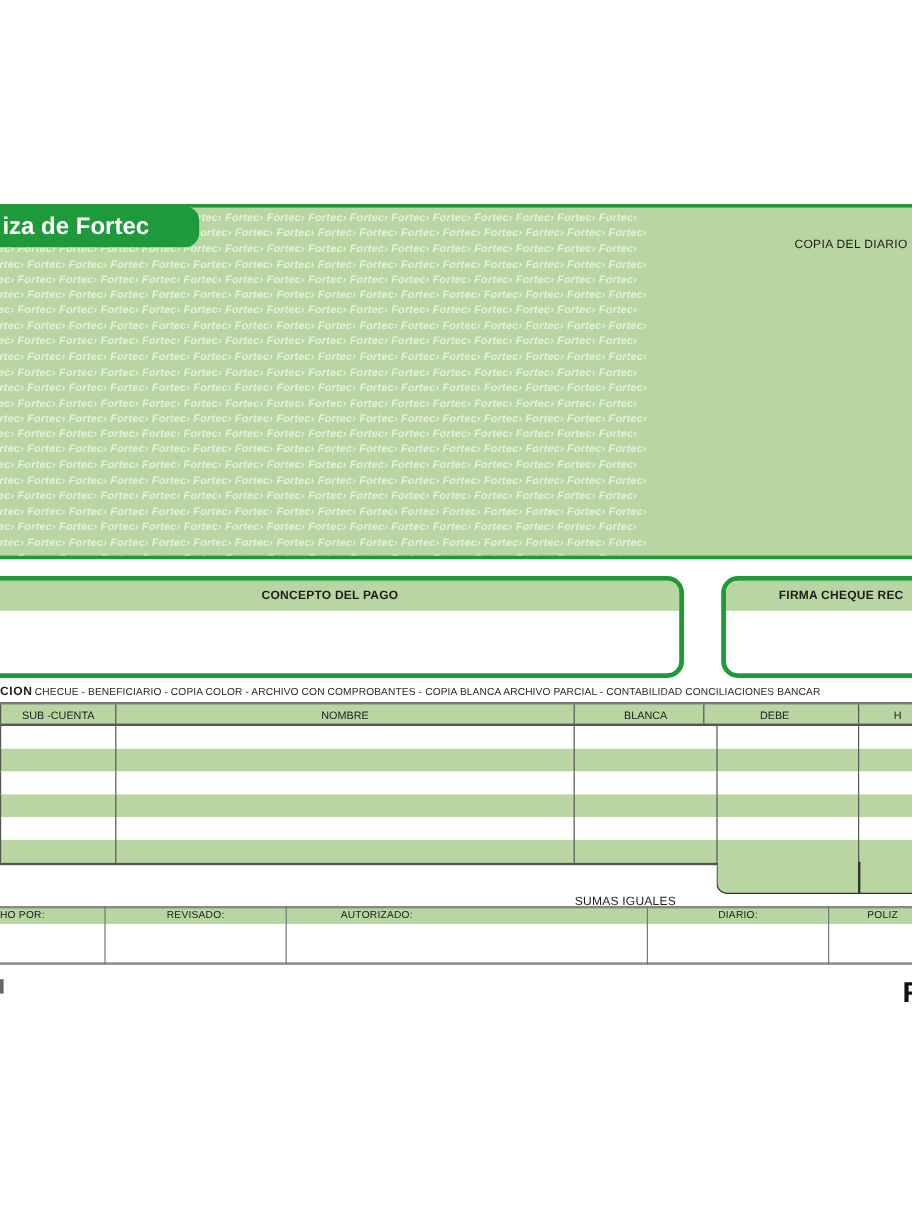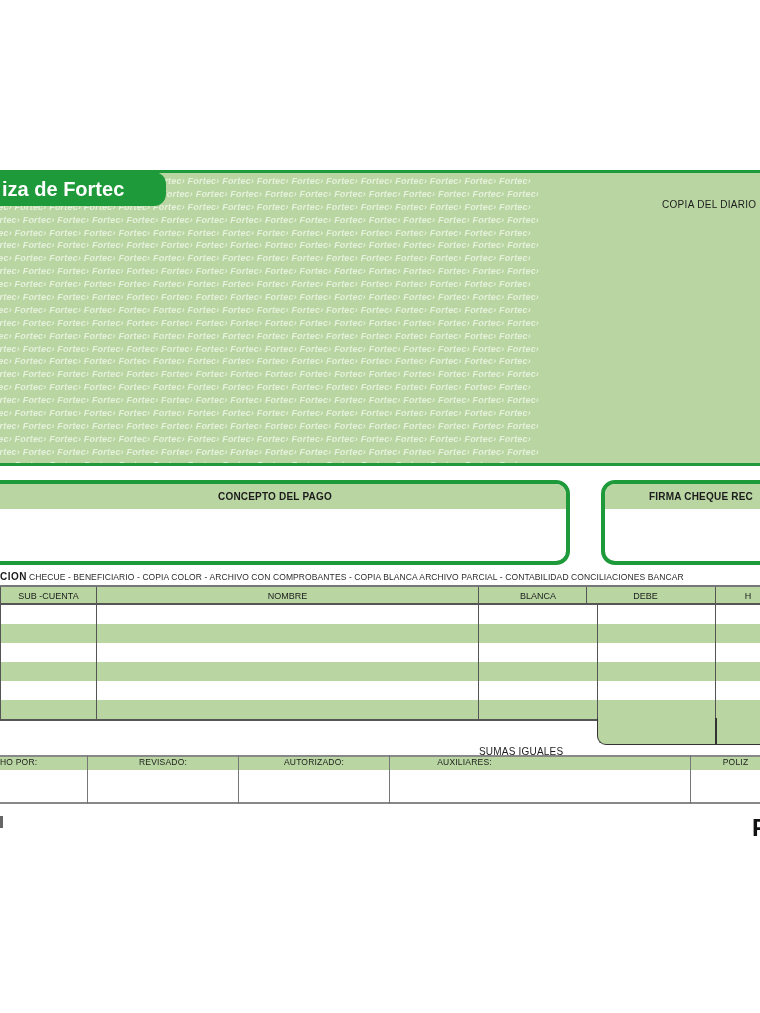--- a/index.html
+++ b/index.html
@@ -159,22 +159,22 @@
   <div class="sig-bottom"></div>
 <div class="sig-cell" style="left: 0px; width: 107px; border-left: none;">
       <div class="sig-lbl" style="text-align: left; padding-left: 20px; box-sizing: border-box;">HO POR:</div>
     </div>
     <div class="sig-cell" style="left: 107px; width: 151px;">
       <div class="sig-lbl">REVISADO:</div>
     </div>
     <div class="sig-cell" style="left: 258px; width: 151px;">
       <div class="sig-lbl">AUTORIZADO:</div>
     </div>
-    <div class="sig-cell" style="left: 409px; width: 150px;">
-      <div class="sig-lbl">AUXILIARES:</div>
+    <div class="sig-cell" style="left: 559px; width: 151px;">
+      <div class="sig-lbl">DIARIO:</div>
     </div>
     <div class="sig-cell" style="left: 710px; width: 90px;">
       <div class="sig-lbl">POLIZ</div>
     </div>
   </div>
 
 <div class="abs bottom-mark"></div>
 <div class="abs logo">F</div>
 
 </body></html>

